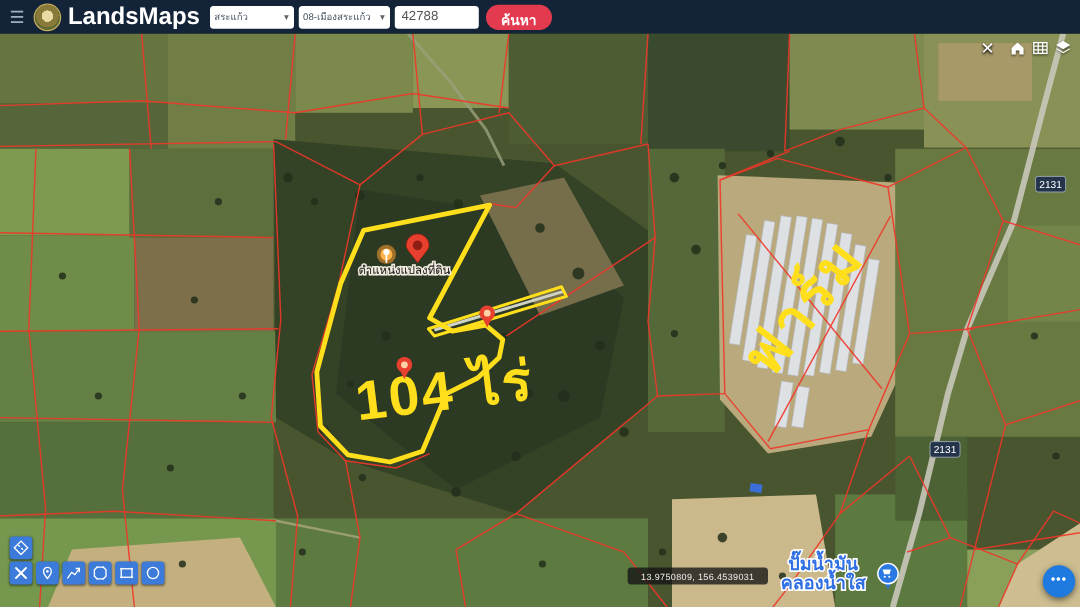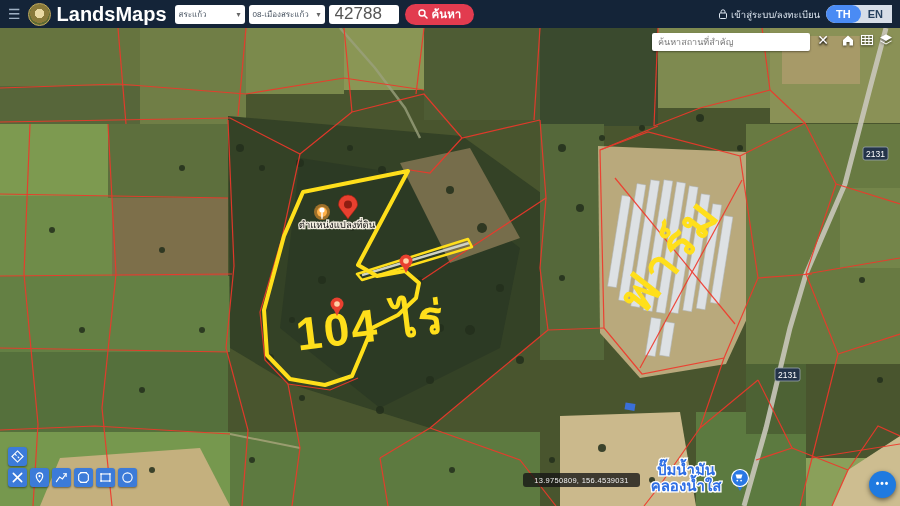--- a/index.html
+++ b/index.html
@@ -6,22 +6,22 @@
   body{width:900px;height:506px;overflow:hidden;font-family:"Liberation Sans","DejaVu Sans",sans-serif;background:#49552e;position:relative;}
   .app{position:absolute;inset:0;}
 
   
   .navbar{position:absolute;top:0;left:0;right:0;height:28px;background:#142438;display:flex;align-items:center;padding:0 8px;z-index:30;}
   .hamburger{color:#9fb0c3;font-size:14px;line-height:1;cursor:pointer;margin-right:7px;}
   .logo{width:21px;height:21px;border-radius:50%;background:radial-gradient(circle at 50% 45%,#ead9a2 0 30%,#8a7a3a 31% 60%,#5d6a33 61% 100%);border:1px solid #c9ad5e;margin-right:6px;flex:none;}
   .brand{color:#fff;font-size:20px;font-weight:700;margin-right:8px;}
   .nav-select{height:19px;background:#ffffff;border-radius:3px;display:flex;align-items:center;justify-content:space-between;padding:0 4px;font-size:8px;color:#44505e;width:62px;margin-right:4px;cursor:pointer;}
   .nav-select .chev{font-size:8px;color:#666;margin-left:3px;}
-  .parcel-input{width:58px;height:19px;border:none;border-radius:3px;font-size:17px;color:#555;padding:0 6px;margin-right:6px;font-family:inherit;}
-  .search-btn{height:21px;background:#e23b4f;color:#fff;border:none;border-radius:12px;font-size:11.5px;font-weight:bold;display:flex;align-items:center;gap:4px;padding:0 13px;cursor:pointer;font-family:inherit;}
+  .parcel-input{width:58px;height:19px;border:none;border-radius:3px;font-size:11px;color:#555;padding:0 6px;margin-right:6px;font-family:inherit;}
+  .search-btn{height:21px;background:#e23b4f;color:#fff;border:none;border-radius:12px;font-size:11.5px;font-weight:bold;display:flex;align-items:center;gap:4px;padding:0 13px;cursor:pointer;font-family:inherit;flex-direction:column;}
   .nav-right{margin-left:auto;display:flex;align-items:center;gap:6px;}
   .login{display:flex;align-items:center;gap:4px;color:#dde6f0;font-size:9.5px;cursor:pointer;}
   .lang{display:flex;align-items:center;background:#d7dee8;border-radius:12px 0 0 12px;overflow:hidden;cursor:pointer;}
   .lang .th{background:#4a8bf4;color:#fff;border-radius:12px;padding:3px 10px;font-size:11px;font-weight:bold;}
   .lang .en{color:#25405f;padding:3px 9px 3px 7px;font-size:11px;font-weight:bold;}
 
   
   .map{position:absolute;top:28px;left:0;width:900px;height:478px;overflow:hidden;}
   .map svg.sat{position:absolute;top:0;left:0;}
 
@@ -65,33 +65,20 @@
     </div>
     <input class="parcel-input" value="42788" style="">
     <button class="search-btn">
       <svg width="10" height="10" viewBox="0 0 10 10">
           <circle cx="4" cy="4" r="3" fill="none" stroke="#fff" stroke-width="1.4"></circle>
           <line x1="6.3" y1="6.3" x2="9" y2="9" stroke="#fff" stroke-width="1.6" stroke-linecap="round"></line>
         </svg>
       <span>ค้นหา</span>
     </button>
 
-    <div class="nav-right">
-      <div class="login">
-        <svg width="8" height="10" viewBox="0 0 8 10">
-            <rect x="0.5" y="4" width="7" height="5.5" rx="1" fill="none" stroke="#dde6f0" stroke-width="1"></rect>
-            <path d="M2,4 V2.8 a2,2 0 0 1 4,0 V4" fill="none" stroke="#dde6f0" stroke-width="1"></path>
-          </svg>
-        <span>เข้าสู่ระบบ/ลงทะเบียน</span>
-      </div>
-      <div class="lang">
-        <span class="th">TH</span>
-        <span class="en">EN</span>
-      </div>
-    </div>
   </header>
 
   <div class="map">
 
     <svg class="sat" width="900" height="478" viewBox="0 0 900 478">
 
       <rect x="0" y="0" width="900" height="478" fill="#49552e"></rect>
 
       <g>
         <rect x="0" y="0" width="140" height="58" fill="#66743f"></rect>
@@ -291,23 +278,20 @@
           <rect x="863" y="119" width="25" height="13" rx="2" fill="#24344a" stroke="#9aa4b0" stroke-width="0.8"></rect>
           <text x="875.5" y="128.5" font-size="8.5" fill="#ffffff" text-anchor="middle">2131</text>
         </g>
         <g>
           <rect x="775" y="340" width="25" height="13" rx="2" fill="#24344a" stroke="#9aa4b0" stroke-width="0.8"></rect>
           <text x="787.5" y="349.5" font-size="8.5" fill="#ffffff" text-anchor="middle">2131</text>
         </g>
       </g>
     </svg>
 
-    <div class="map-search">
-      <input placeholder="ค้นหาสถานที่สำคัญ" style="">
-    </div>
     <span class="map-icon icon-close">✕</span>
     <span class="map-icon icon-home">
       <svg width="14" height="14" viewBox="0 0 14 14">
           <path d="M2,7 L7,2.5 L12,7 V12.5 H8.5 V9 H5.5 V12.5 H2 Z" fill="#fff"></path>
         </svg>
     </span>
     <span class="map-icon icon-grid">
       <svg width="14" height="14" viewBox="0 0 14 14" fill="none" stroke="#fff" stroke-width="1.1">
           <rect x="1.5" y="2.5" width="11" height="9"></rect>
           <line x1="1.5" y1="5.5" x2="12.5" y2="5.5"></line>

